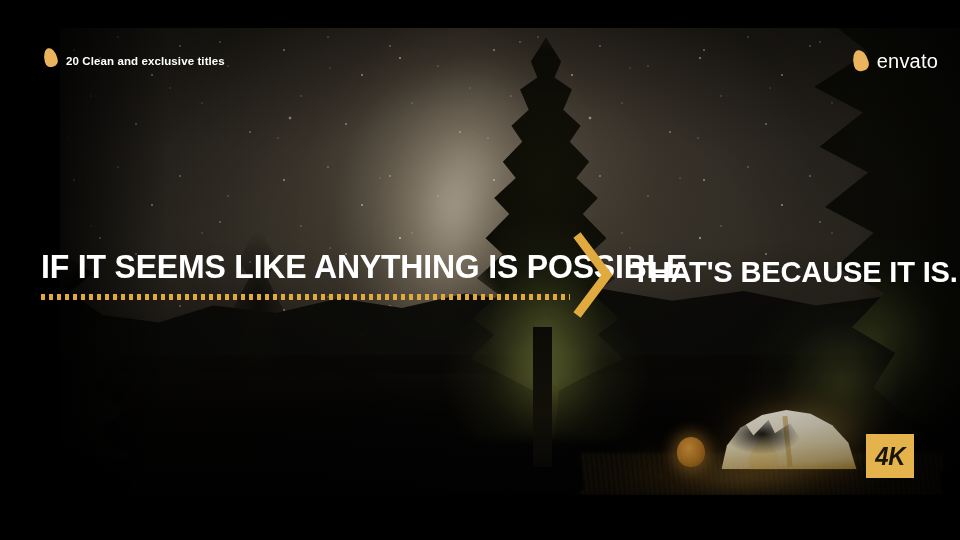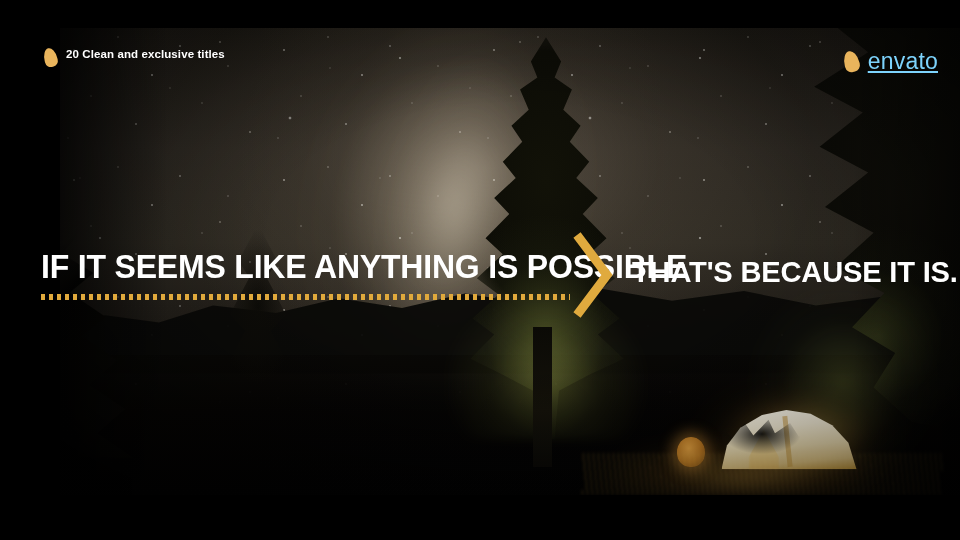--- a/index.html
+++ b/index.html
@@ -303,21 +303,21 @@
   .bar-top    { left: 0; top: 0; width: 960px; height: 28px; }
   .bar-bottom { left: 0; top: 495px; width: 960px; height: 45px; }
   .bar-left   { left: 0; top: 0; width: 60px; height: 540px; }
 
   
   .badge-topleft {
     position: absolute;
     left: 44px;
     top: 48px;
     display: flex;
-    align-items: flex-start;
+    align-items: flex-end;
     gap: 9px;
     z-index: 20;
   }
   .leaf {
     width: 15px;
     height: 21px;
     background: #e8b košt;
     background: #e9b45c;
     border-radius: 58% 58% 50% 50% / 72% 72% 36% 36%;
     transform: rotate(-14deg);
@@ -335,26 +335,25 @@
   .envato-logo {
     position: absolute;
     right: 22px;
     top: 50px;
     display: flex;
     align-items: center;
     gap: 9px;
     z-index: 20;
   }
   .envato-logo .wordmark {
-    color: #7dd3fc;
-    font-size: 23px;
+    color: #ffffff;
+    font-size: 20px;
     font-weight: 400;
     letter-spacing: 0.2px;
     line-height: 1;
-    text-decoration: underline;
   }
 
   .headline-left {
     position: absolute;
     left: 41px;
     top: 250px;
     z-index: 20;
   }
   .headline-left .text {
     color: #ffffff;
@@ -497,14 +496,17 @@
     <svg width="40" height="88" viewBox="0 0 40 88" fill="none">
       <path d="M4 4 L34 44 L4 84" stroke="#e0aa3e" stroke-width="9" stroke-linecap="butt" stroke-linejoin="miter" fill="none"></path>
     </svg>
   </div>
 
   <div class="headline-right">
     <div class="text">THAT'S BECAUSE IT IS.</div>
   </div>
 
 
+  <div class="badge-4k">
+    <span class="txt">4K</span>
+  </div>
 
 </div>
 
 </body></html>

